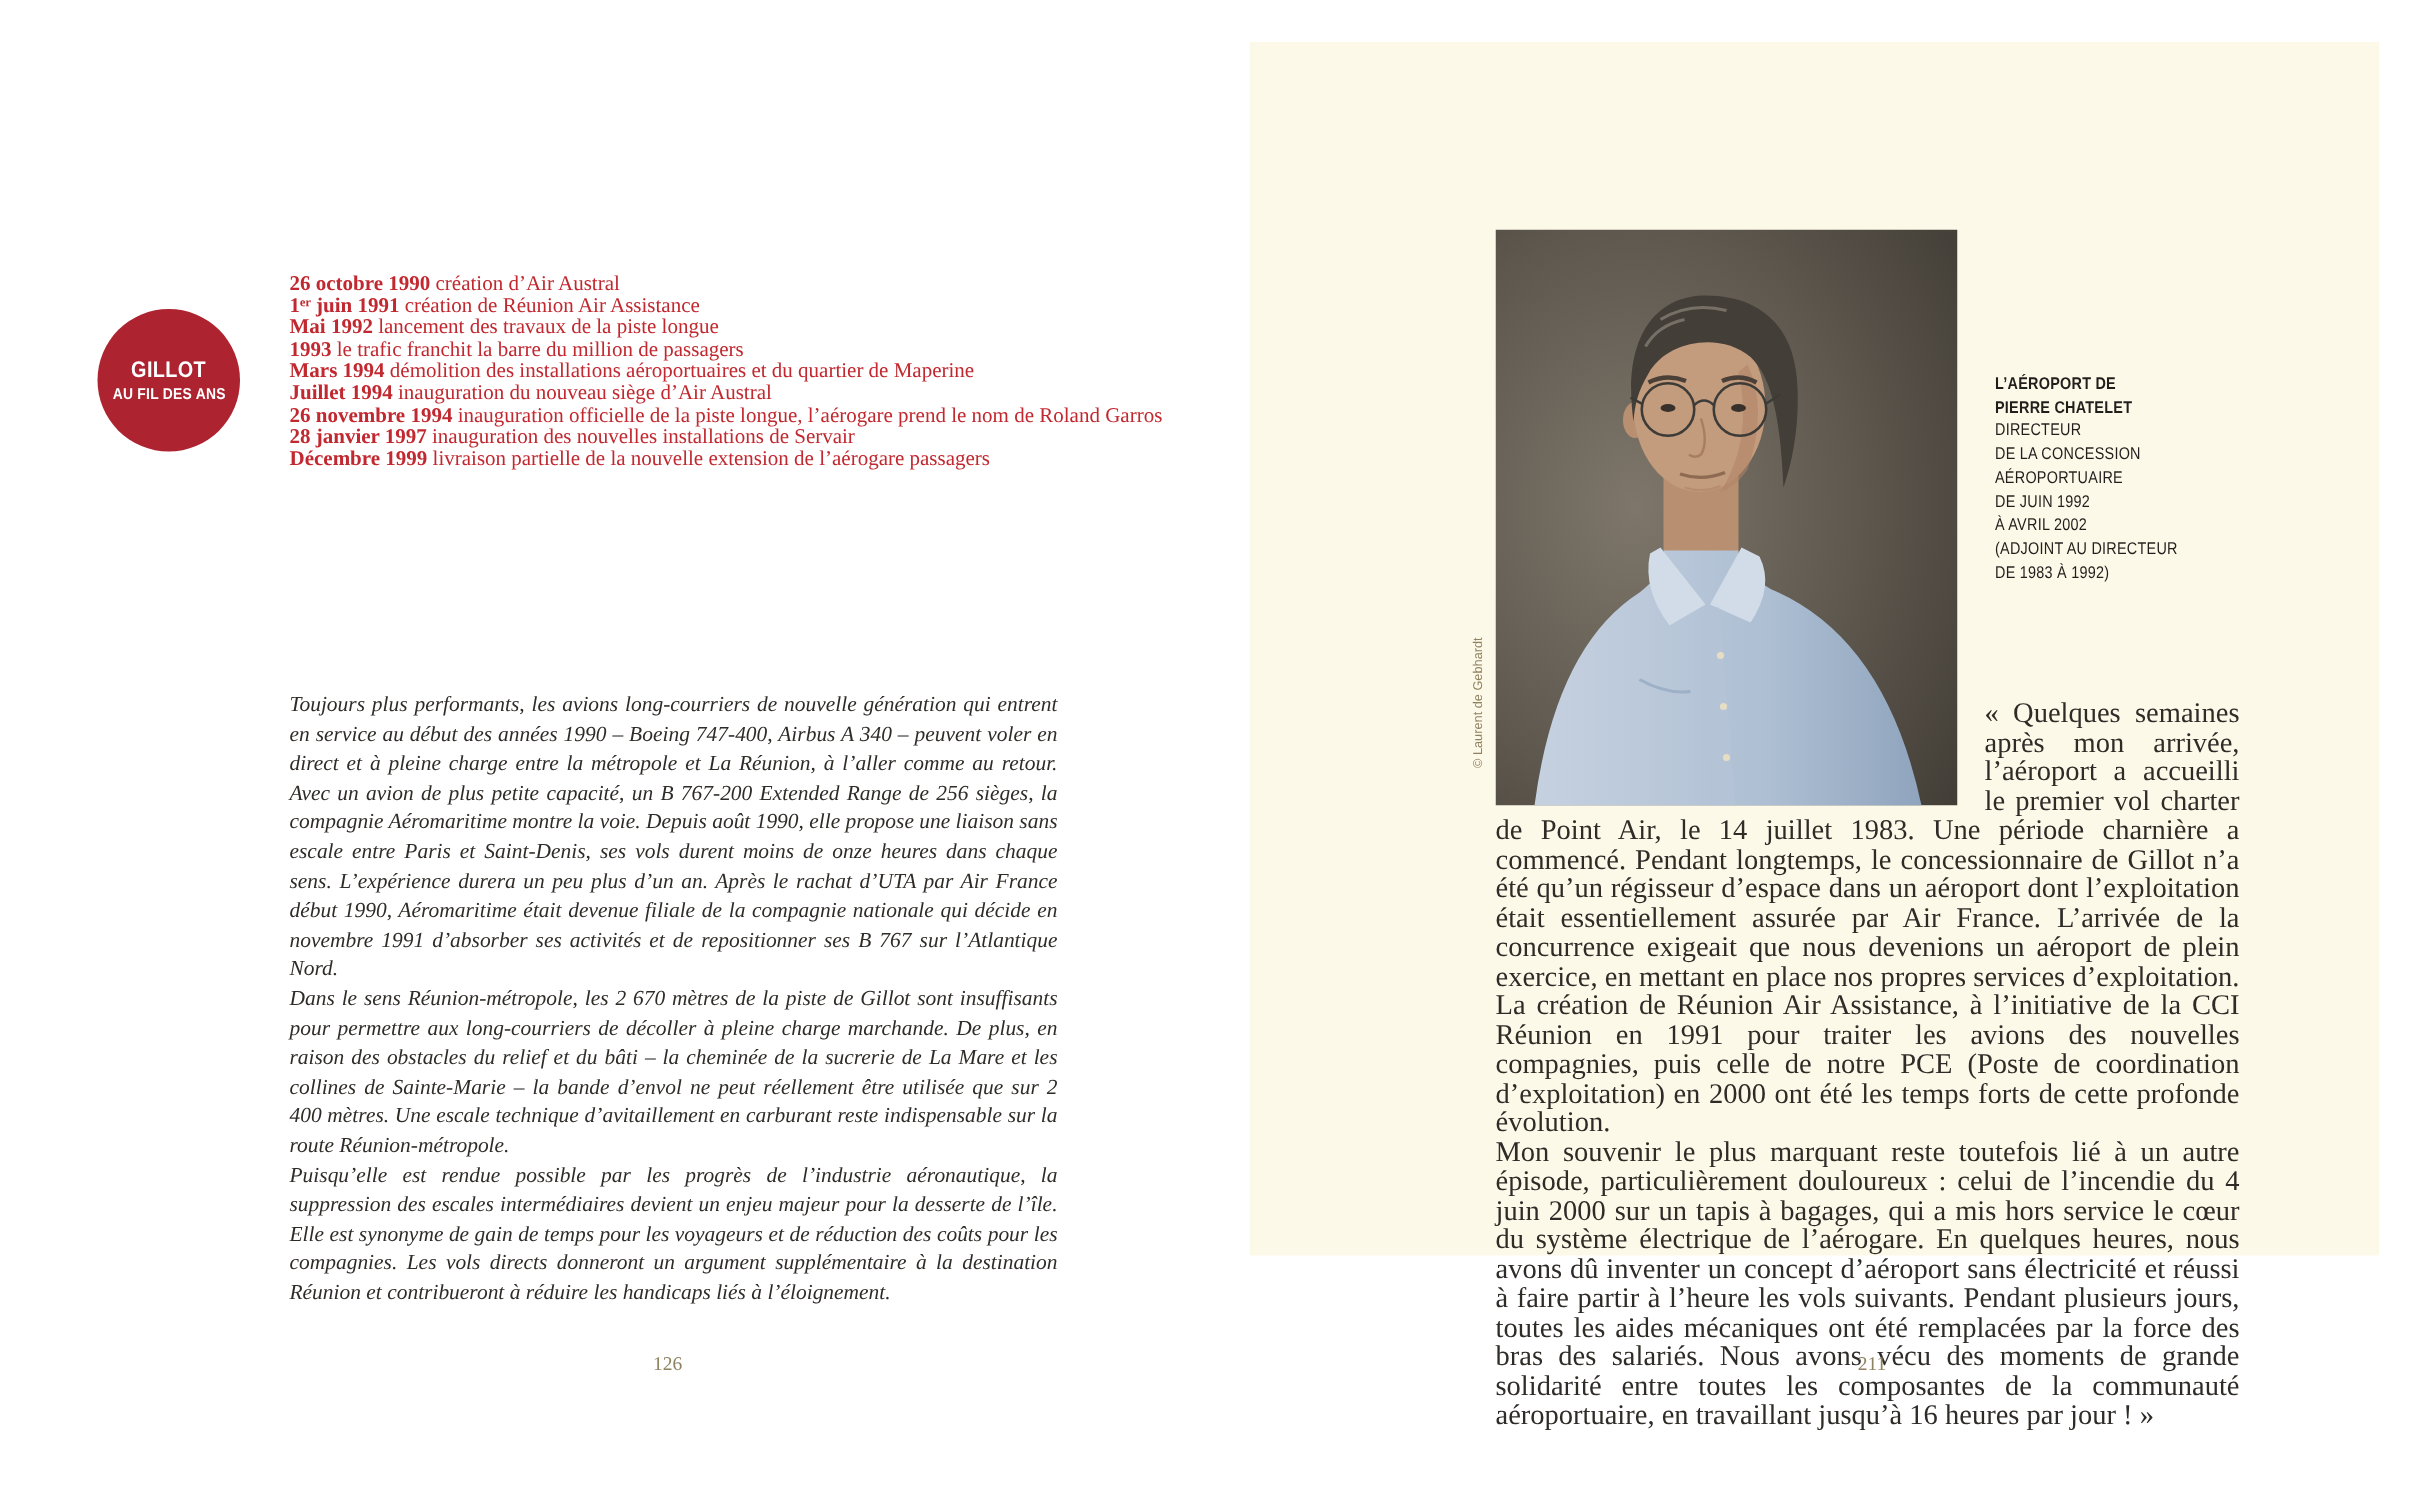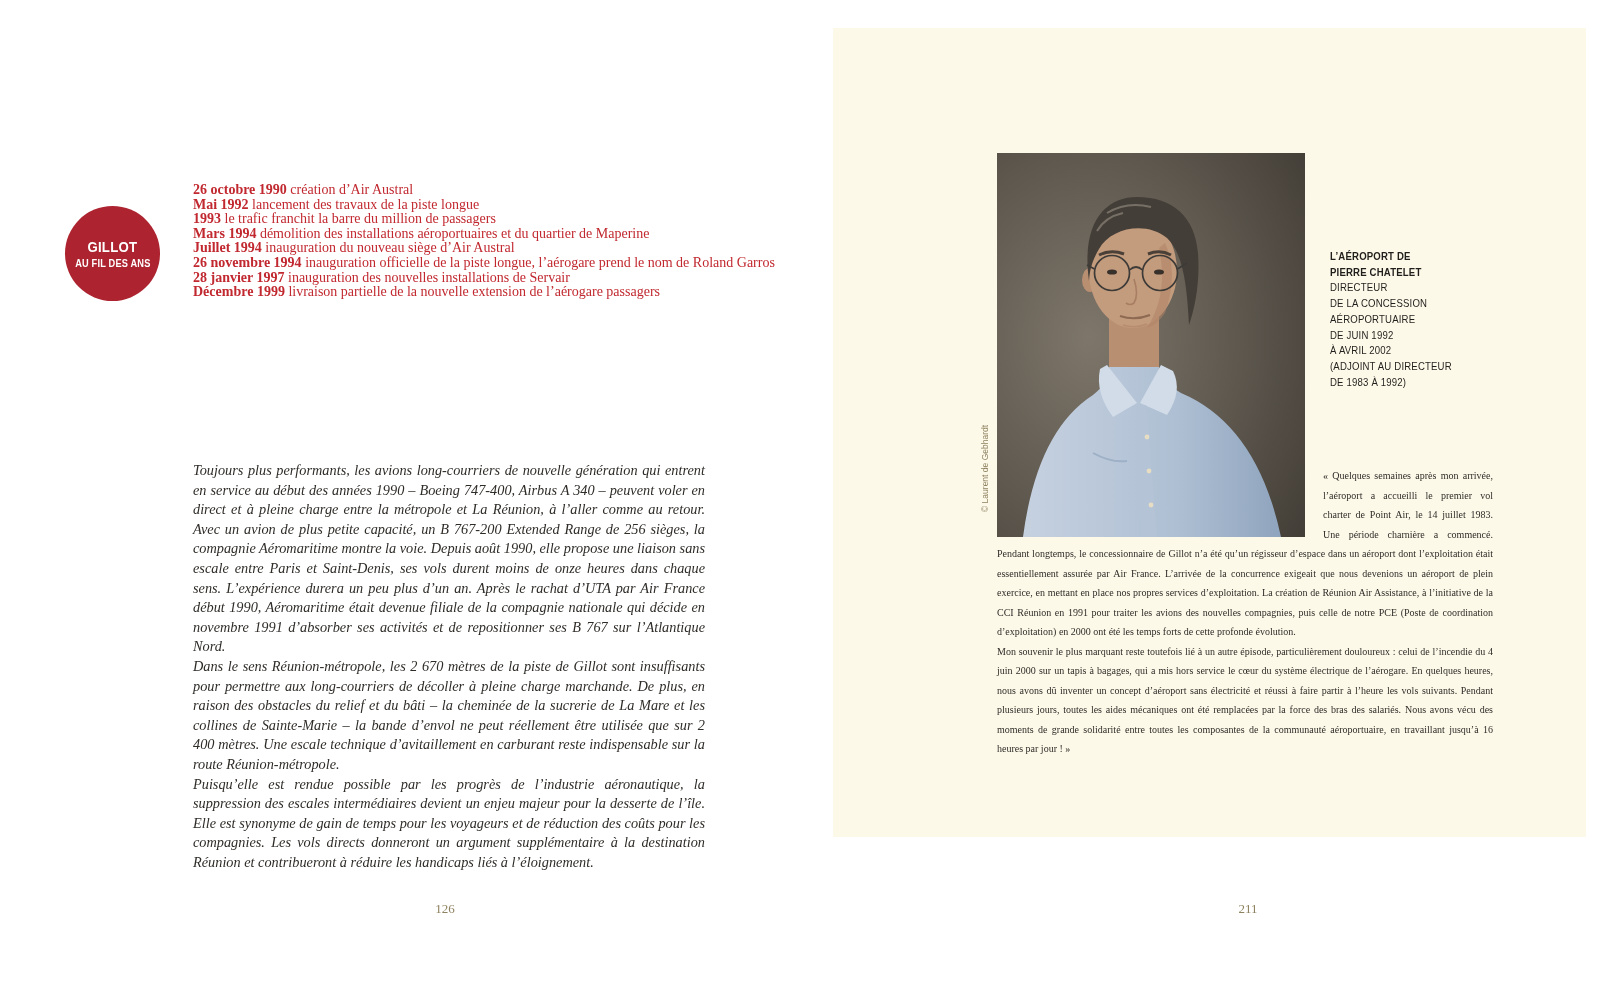--- a/index.html
+++ b/index.html
@@ -37,36 +37,37 @@
           transform-origin:top left;white-space:nowrap;font-size:8.5px;color:#8f8260;
           font-family:"Liberation Sans","DejaVu Sans",sans-serif;}
 
   .caption{position:absolute;left:497px;top:221px;
            font-family:"Liberation Sans","DejaVu Sans",sans-serif;
            font-size:11.3px;line-height:15.7px;color:#211f1c;
            transform:scaleX(.85);transform-origin:0 0;white-space:nowrap;letter-spacing:.2px;}
   .caption .cap-bold{font-weight:bold;}
 
   .quote{position:absolute;left:164px;top:438px;width:496px;
-         font-size:10px;line-height:19.5px;color:#2f2c28;text-align:justify;}
+         font-size:19px;line-height:19.5px;color:#2f2c28;text-align:justify;}
   .quote .spacer{float:left;width:326px;height:78px;}
   .quote p{margin:0;}
 </style>
 </head>
 <body>
 
 <div id="spread">
 
   <div class="badge" style="background:#ad232f;text-align:center;">
     <div class="l1">GILLOT</div>
     <div class="l2">AU FIL DES ANS</div>
   </div>
 
   <div class="timeline" style="color:#c1282f;">
     <div class="row"><span class="d">26 octobre 1990</span><span> création d’Air Austral</span></div>
+    <div class="row"><span class="d">1ᵉʳ juin 1991</span><span> création de Réunion Air Assistance</span></div>
     <div class="row"><span class="d">Mai 1992</span><span> lancement des travaux de la piste longue</span></div>
     <div class="row"><span class="d">1993</span><span> le trafic franchit la barre du million de passagers</span></div>
     <div class="row"><span class="d">Mars 1994</span><span> démolition des installations aéroportuaires et du quartier de Maperine</span></div>
     <div class="row"><span class="d">Juillet 1994</span><span> inauguration du nouveau siège d’Air Austral</span></div>
     <div class="row"><span class="d">26 novembre 1994</span><span> inauguration officielle de la piste longue, l’aérogare prend le nom de Roland Garros</span></div>
     <div class="row"><span class="d">28 janvier 1997</span><span> inauguration des nouvelles installations de Servair</span></div>
     <div class="row"><span class="d">Décembre 1999</span><span> livraison partielle de la nouvelle extension de l’aérogare passagers</span></div>
   </div>
 
   <div class="body-col">

